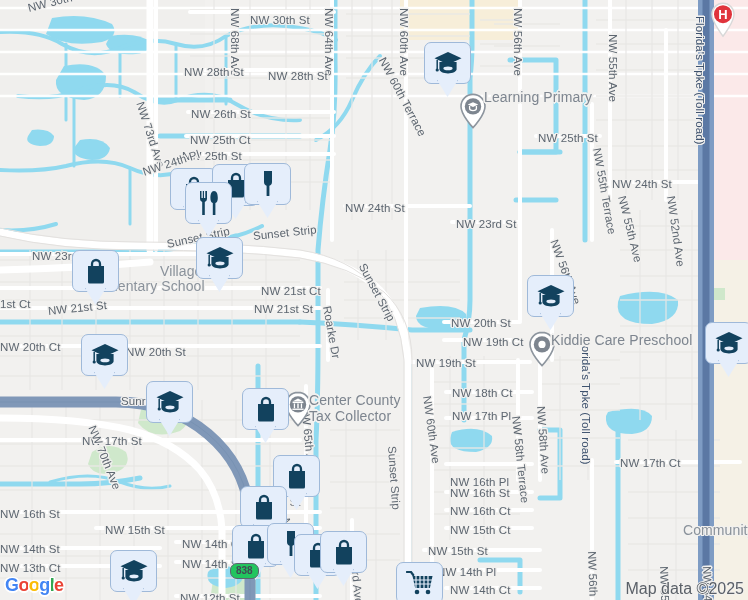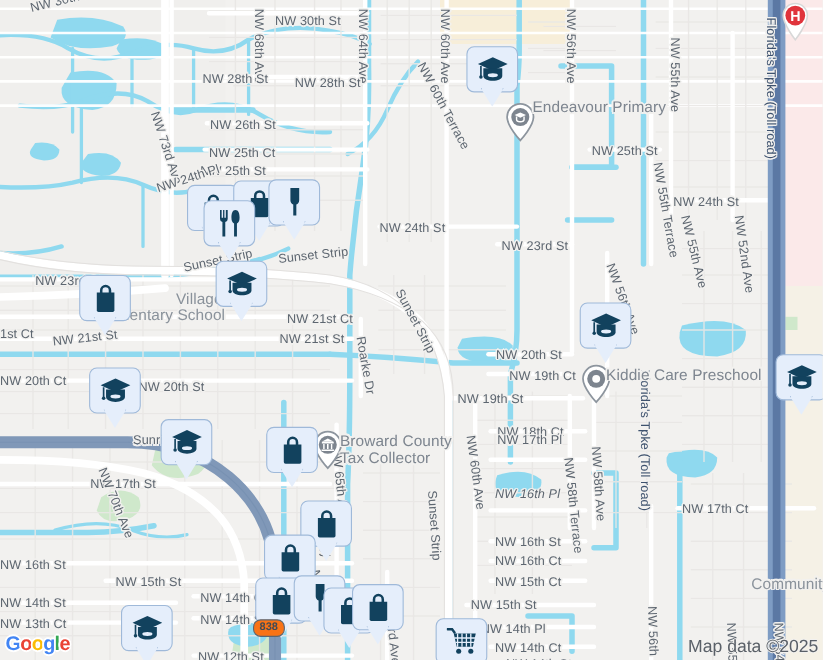--- a/index.html
+++ b/index.html
@@ -70,21 +70,21 @@
     display:flex;align-items:center;justify-content:center;
   }
   .marker svg{display:block;}
 
   
   .hpin{position:absolute;width:28px;height:36px;}
 
   
   .shield{
     position:absolute;
-    background:#f97316;border:1.4px solid #5d6670;border-radius:7px;
+    background:#22c55e;border:1.4px solid #5d6670;border-radius:7px;
     color:#414a54;font-size:10px;font-weight:700;
     padding:1px 5px;line-height:12px;
   }
 
   
   #gwatermark{
     position:absolute;left:5px;bottom:4px;
     font-size:18px;font-weight:700;letter-spacing:-.6px;
     color:#5b5b5b;
     text-shadow:
@@ -311,30 +311,30 @@
       <div class="lbl" style="left: 48px; top: 305px; transform: rotate(-6deg);">NW 21st St</div>
       <div class="lbl" style="left: 254px; top: 303px;">NW 21st St</div>
       <div class="lbl" style="left: 327px; top: 300px; transform: rotate(80deg);">Roarke Dr</div>
       <div class="lbl" style="left: 451px; top: 317px;">NW 20th St</div>
       <div class="lbl" style="left: 0px; top: 341px;">NW 20th Ct</div>
       <div class="lbl" style="left: 448px; top: 336px; margin-left: 15px;">NW 19th Ct</div>
       <div class="lbl" style="left: 126px; top: 346px;">NW 20th St</div>
       <div class="lbl" style="left: 416px; top: 357px;">NW 19th St</div>
       <div class="lbl" style="left: 452px; top: 387px;">NW 18th Ct</div>
       <div class="lbl" style="left: 541px; top: 400px; transform: rotate(86deg);">NW 58th Ave</div>
-      <div class="lbl" style="left: 452px; top: 395px; text-align: right;">NW 17th Pl</div>
+      <div class="lbl" style="left: 452px; top: 410px; text-align: right;">NW 17th Pl</div>
       <div class="lbl" style="left: 427px; top: 390px; transform: rotate(82deg);">NW 60th Ave</div>
       <div class="lbl" style="left: 620px; top: 457px;">NW 17th Ct</div>
       <div class="lbl" style="left: 516px; top: 410px; transform: rotate(84deg);">NW 58th Terrace</div>
       <div class="lbl" style="left: 46px; top: 435px; margin-left: 36px;">NW 17th St</div>
       <div class="lbl" style="left: 92px; top: 420px; transform: rotate(68deg);">NW 70th Ave</div>
       <div class="lbl" style="left: 121px; top: 395px;">Sunri</div>
       <div class="lbl" style="left: 305px; top: 400px; transform: rotate(84deg);">NW 65th Ave</div>
       <div class="lbl" style="left: 392px; top: 440px; transform: rotate(86deg);">Sunset Strip</div>
-      <div class="lbl" style="left: 450px; top: 444px; font-style: italic;">NW 16th Pl</div>
+      <div class="lbl" style="left: 450px; top: 476px;">NW 16th Pl</div>
       <div class="lbl" style="left: 0px; top: 508px;">NW 16th St</div>
       <div class="lbl" style="left: 450px; top: 487px;">NW 16th St</div>
       <div class="lbl" style="left: 450px; top: 505px; text-align: right;">NW 16th Ct</div>
       <div class="lbl" style="left: 270px; top: 496px;">6th St</div>
       <div class="lbl" style="left: 450px; top: 524px;">NW 15th Ct</div>
       <div class="lbl" style="left: 105px; top: 524px;">NW 15th St</div>
       <div class="lbl" style="left: 352px; top: 530px; transform: rotate(84deg);">NW 63rd Ave</div>
       <div class="lbl" style="left: 182px; top: 538px;">NW 14th Ct</div>
       <div class="lbl" style="left: 428px; top: 545px;">NW 15th St</div>
       <div class="lbl" style="left: 0px; top: 543px;">NW 14th St</div>
@@ -359,21 +359,21 @@
   <div class="layer" id="poi-layer">
       <div class="poipin" style="left: 458px; top: 93px;">
         <svg width="30" height="40" viewBox="0 0 30 40" xmlns="http://www.w3.org/2000/svg">
           <path d="M15 1.4C8.4 1.4 3 6.8 3 13.4c0 8.5 12 21.2 12 21.2s12-12.7 12-21.2c0-6.6-5.4-12-12-12z" fill="#ffffff" stroke="#8d959e" stroke-width="1.6"></path>
           <circle cx="15" cy="13.4" r="8.2" fill="#7d858f"></circle>
           <path d="M15 9.2l5.2 2.4-5.2 2.4-5.2-2.4z" fill="#ffffff"></path>
           <path d="M11.6 13v2.6c0 1.2 1.6 2 3.4 2s3.4-.8 3.4-2V13" fill="none" stroke="#ffffff" stroke-width="1.3"></path>
         </svg>
       </div>
       <div class="lbl poi" style="left: 484px; top: 89px;">
-        <div>Endeavour Primary</div>
+        <div>Learning Primary</div>
       </div>
       <div class="poipin" style="left: 527px; top: 331px;">
         <svg width="30" height="40" viewBox="0 0 30 40" xmlns="http://www.w3.org/2000/svg">
           <path d="M15 1.4C8.4 1.4 3 6.8 3 13.4c0 8.5 12 21.2 12 21.2s12-12.7 12-21.2c0-6.6-5.4-12-12-12z" fill="#ffffff" stroke="#8d959e" stroke-width="1.6"></path>
           <circle cx="15" cy="13.4" r="8.2" fill="#7d858f"></circle>
           <circle cx="15" cy="13.4" r="3.6" fill="#ffffff"></circle>
         </svg>
       </div>
       <div class="lbl poi" style="left: 551px; top: 332px;">
         <div>Kiddie Care Preschool</div>
@@ -382,21 +382,21 @@
         <svg width="30" height="40" viewBox="0 0 30 40" xmlns="http://www.w3.org/2000/svg">
           <path d="M15 1.4C8.4 1.4 3 6.8 3 13.4c0 8.5 12 21.2 12 21.2s12-12.7 12-21.2c0-6.6-5.4-12-12-12z" fill="#ffffff" stroke="#8d959e" stroke-width="1.6"></path>
           <circle cx="15" cy="13.4" r="8.2" fill="#7d858f"></circle>
           <path d="M9.6 10.8h10.8v1.3H9.6z" fill="#ffffff"></path>
           <path d="M15 7.6l5.6 3H9.4z" fill="#ffffff"></path>
           <path d="M10.8 12.6h1.3v4.6h-1.3zM14.3 12.6h1.4v4.6h-1.4zM17.8 12.6h1.3v4.6h-1.3z" fill="#ffffff"></path>
           <path d="M9.4 17.6h11.2v1.3H9.4z" fill="#ffffff"></path>
         </svg>
       </div>
       <div class="lbl poi" style="left: 309px; top: 392px;">
-        <div>Broward County</div>
+        <div>Center County</div>
         <div>Tax Collector</div>
       </div>
     </div>
   <div class="layer" id="marker-layer">
       <div class="marker" style="left: 170px; top: 168px;">
         <div class="body"></div>
         <div class="tail"></div>
         <div class="glyph">
           <svg width="24" height="26" viewBox="0 0 24 26">
             <path d="M4 8h16v16a1.6 1.6 0 0 1-1.6 1.6H5.6A1.6 1.6 0 0 1 4 24z" fill="#12425e"></path>

